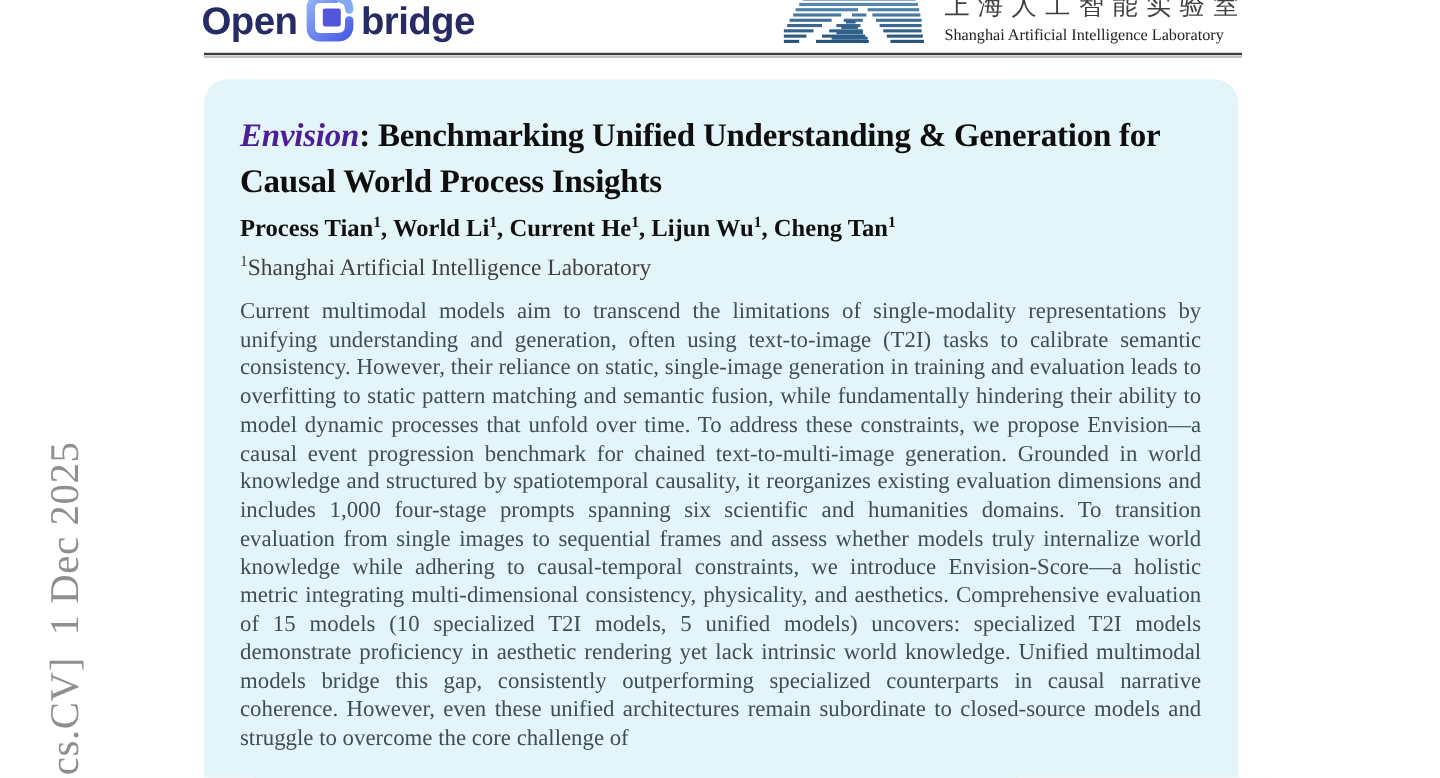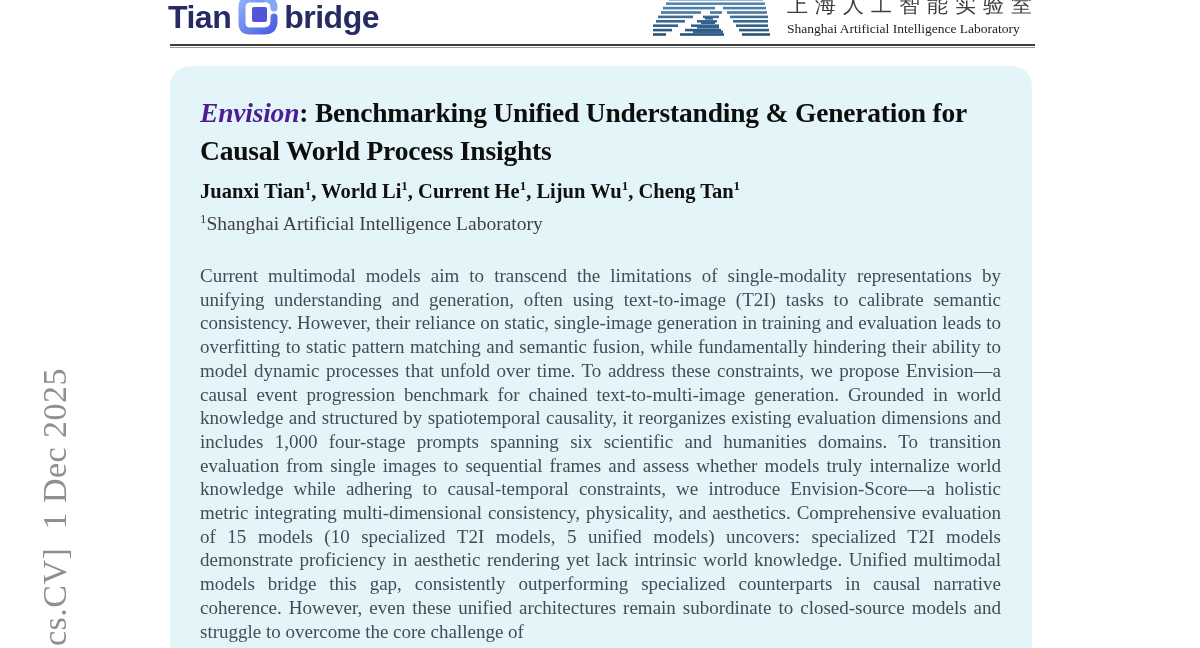--- a/index.html
+++ b/index.html
@@ -104,35 +104,35 @@
     vertical-align: super;
     line-height: 0;
   }
   .affiliation {
     margin-top: 9px;
     font-size: 19.5px;
     color: #404040;
     line-height: 24px;
   }
   .abstract {
-    margin-top: 28px;
+    margin-top: 12px;
     width: 801px;
     font-size: 19px;
     line-height: 23.7px;
     text-align: justify;
     color: #3e4e57;
   }
 </style>
 </head>
 <body>
 
 <div class="arxiv-banner">cs.CV]  1 Dec 2025</div>
 
 <div class="odl-logo">
-  <span class="odl-text">Tian</span>
+  <span class="odl-text">Open</span>
   <span class="odl-icon">
     <svg width="46" height="44" viewBox="0 0 46 44">
       <defs>
         <linearGradient id="odl" x1="0" y1="0" x2="1" y2="1">
           <stop offset="0" stop-color="#8fb0f7"></stop>
           <stop offset="1" stop-color="#4a5ce6"></stop>
         </linearGradient>
       </defs>
       <path d="M27 6 H14 Q6 6 6 14 V30 Q6 38 14 38 H28 Q38 38 38 28 V24" fill="none" stroke="url(#odl)" stroke-width="7" stroke-linecap="round"></path>
       <path d="M31 6 Q38 7 38 15" fill="none" stroke="#86a7f6" stroke-width="7" stroke-linecap="round"></path>
@@ -181,18 +181,18 @@
     <div class="shlab-cn">上海人工智能实验室</div>
     <div class="shlab-en">Shanghai Artificial Intelligence Laboratory</div>
   </span>
 </div>
 
 <div class="header-rule"></div>
 
 <div class="card">
   <h1 class="paper-title"><span class="brand">Envision</span><span>: Benchmarking Unified Understanding &amp; Generation for Causal World Process Insights</span></h1>
 
-  <div class="authors-line"><span><span>Juanxi Tian</span><sup>1</sup>, </span><span><span>World Li</span><sup>1</sup>, </span><span><span>Current He</span><sup>1</sup>, </span><span><span>Lijun Wu</span><sup>1</sup>, </span><span><span>Cheng Tan</span><sup>1</sup></span></div>
+  <div class="authors-line"><span><span>Process Tian</span><sup>1</sup>, </span><span><span>World Li</span><sup>1</sup>, </span><span><span>Current He</span><sup>1</sup>, </span><span><span>Lijun Wu</span><sup>1</sup>, </span><span><span>Cheng Tan</span><sup>1</sup></span></div>
 
   <div class="affiliation"><sup>1</sup><span>Shanghai Artificial Intelligence Laboratory</span></div>
 
   <p class="abstract">Current multimodal models aim to transcend the limitations of single-modality representations by unifying understanding and generation, often using text-to-image (T2I) tasks to calibrate semantic consistency. However, their reliance on static, single-image generation in training and evaluation leads to overfitting to static pattern matching and semantic fusion, while fundamentally hindering their ability to model dynamic processes that unfold over time. To address these constraints, we propose Envision—a causal event progression benchmark for chained text-to-multi-image generation. Grounded in world knowledge and structured by spatiotemporal causality, it reorganizes existing evaluation dimensions and includes 1,000 four-stage prompts spanning six scientific and humanities domains. To transition evaluation from single images to sequential frames and assess whether models truly internalize world knowledge while adhering to causal-temporal constraints, we introduce Envision-Score—a holistic metric integrating multi-dimensional consistency, physicality, and aesthetics. Comprehensive evaluation of 15 models (10 specialized T2I models, 5 unified models) uncovers: specialized T2I models demonstrate proficiency in aesthetic rendering yet lack intrinsic world knowledge. Unified multimodal models bridge this gap, consistently outperforming specialized counterparts in causal narrative coherence. However, even these unified architectures remain subordinate to closed-source models and struggle to overcome the core challenge of</p>
 </div>
 
 </body></html>

